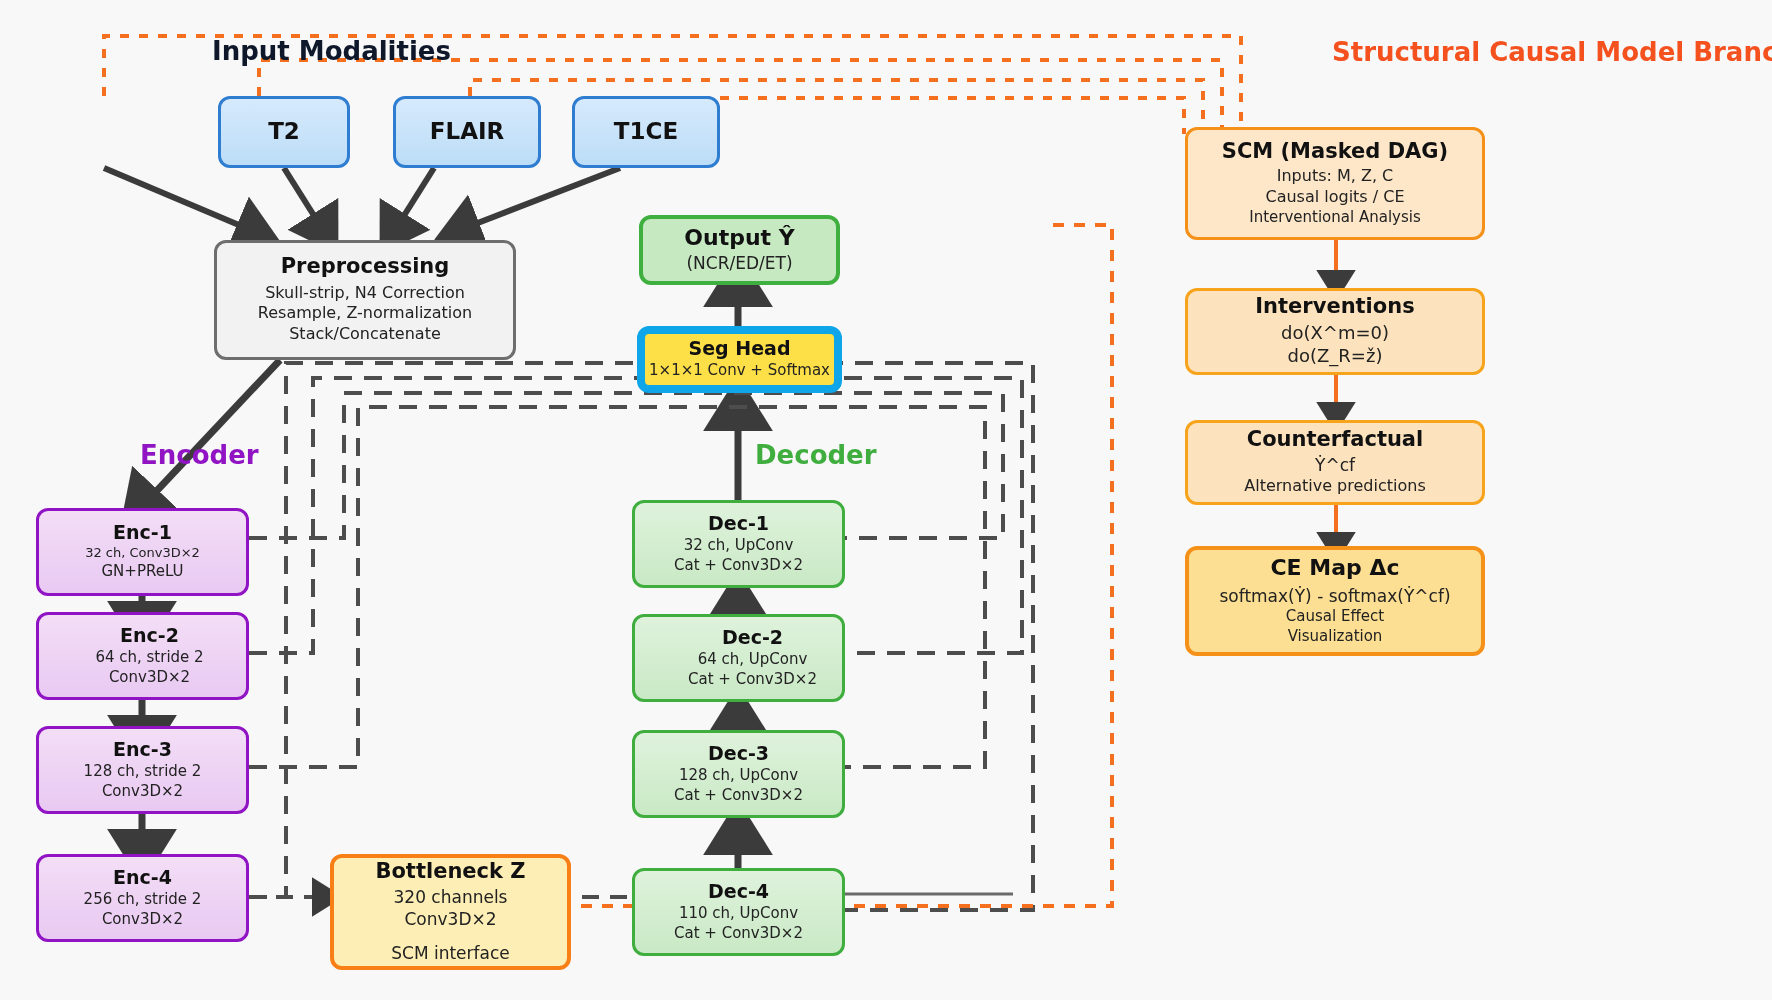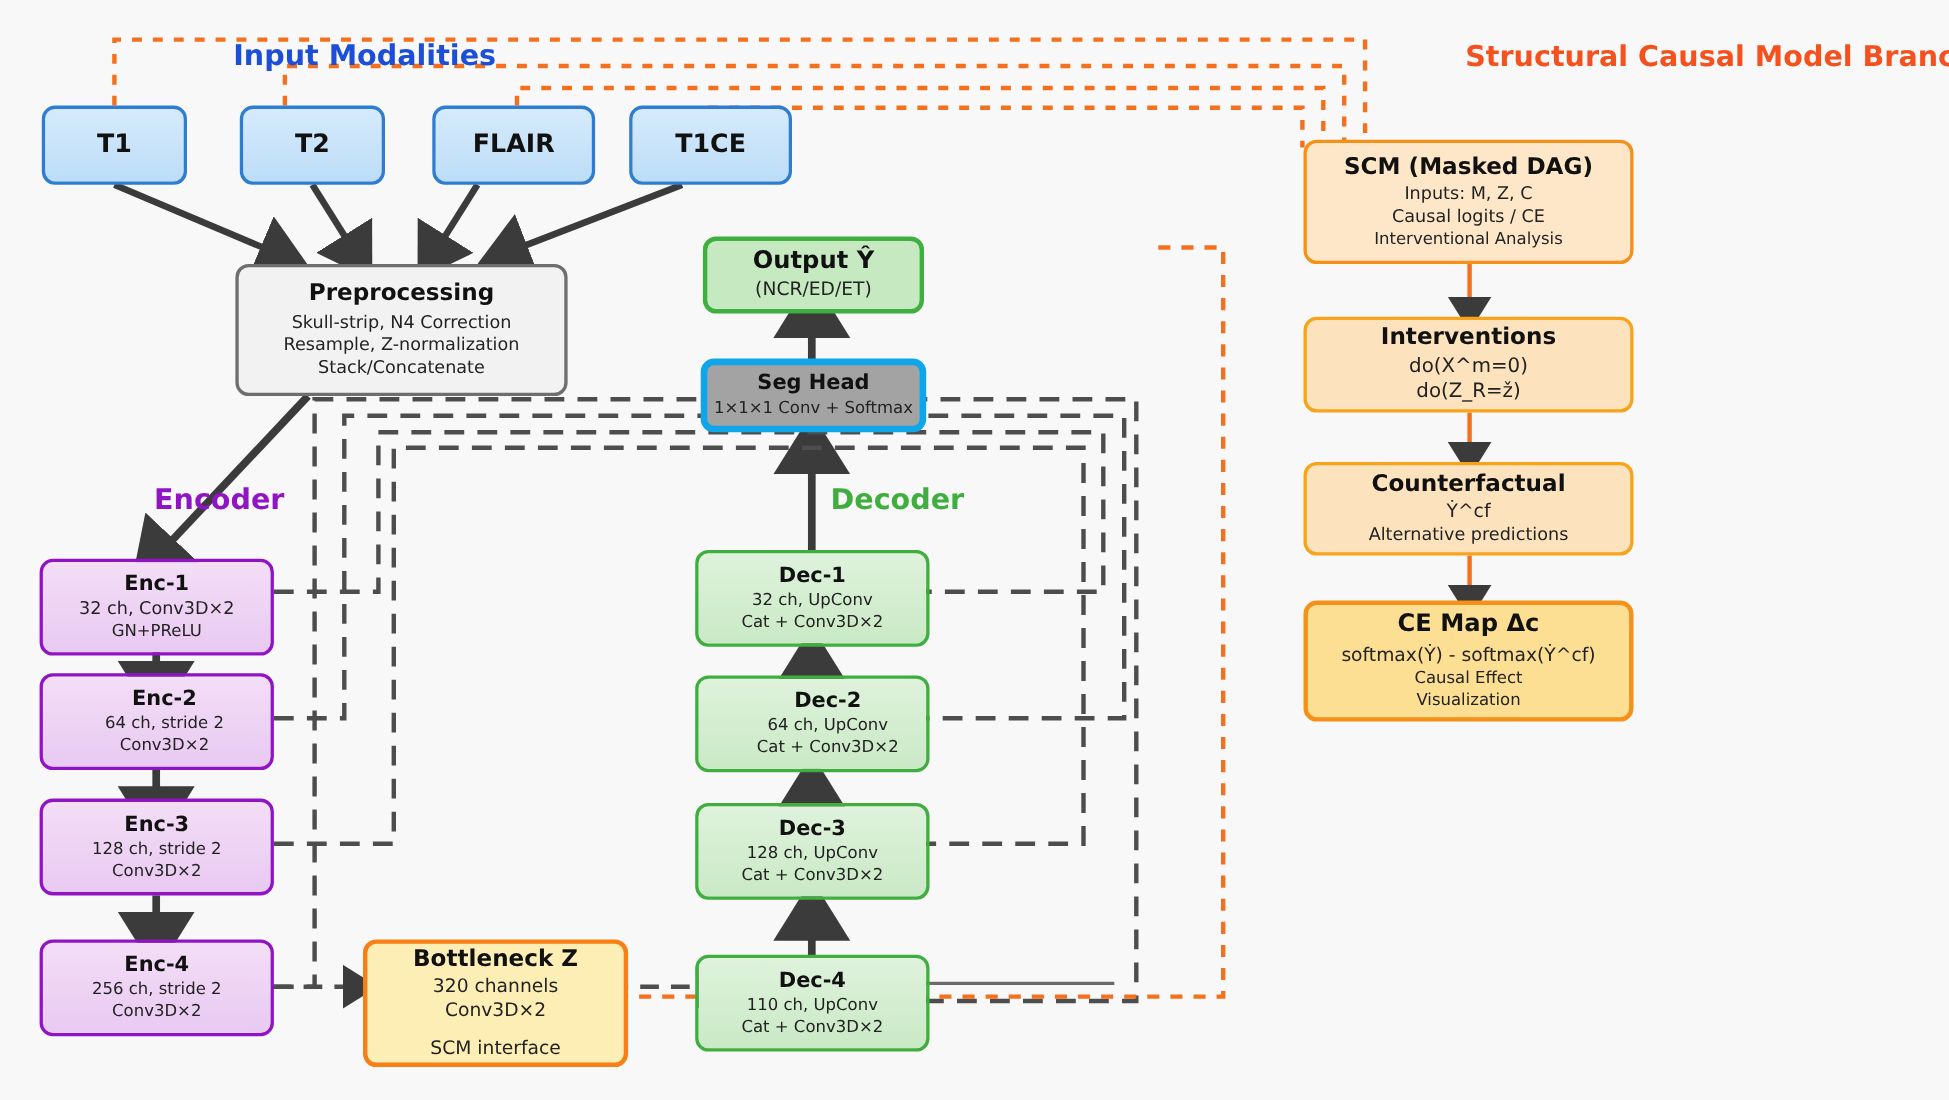--- a/index.html
+++ b/index.html
@@ -40,21 +40,21 @@
   }
   .enc{
     background:linear-gradient(180deg,#f3def6 0%,#e9c9f2 100%);
     border:3px solid #9114c4;
   }
   .dec{
     background:linear-gradient(180deg,#dff2dc 0%,#c9e9c5 100%);
     border:3px solid #3fae3f;
   }
   .seg{
-    background:#a3a3a3;border:6px solid #0ea5e9;
+    background:#fde047;border:8px solid #0ea5e9;
   }
   .outp{
     background:#c6e9c2;border:4px solid #3faf3f;
   }
   .bott{
     background:#fdeeb5;border:4px solid #f77f16;
   }
   .scm{
     background:#fde7c8;border:3px solid #f59018;
   }
@@ -145,51 +145,48 @@
       <path d="M560,906 L1112,906 L1112,225 L1050,225"></path>
     </g>
 
     <g stroke="#f4701e" stroke-width="4" fill="none">
       <path d="M1336,240 L1336,276" marker-end="url(#ah-dark-fat)"></path>
       <path d="M1336,375 L1336,408" marker-end="url(#ah-dark-fat)"></path>
       <path d="M1336,505 L1336,538" marker-end="url(#ah-dark-fat)"></path>
     </g>
   </svg>
 
-  <div class="lbl" style="left:212px;top:36px;font-size:26px;color:#1d4ed8;">Input Modalities</div>
+  <div class="lbl" style="left:212px;top:36px;font-size:26px;color:#0f172a;">Input Modalities</div>
 
   <div class="lbl" style="left:1332px;top:37px;font-size:26px;color:#f4511e;">Structural Causal Model Branch</div>
 
   <div class="lbl" style="left:140px;top:440px;font-size:26px;color:#9114c4;">Encoder</div>
 
   <div class="lbl" style="left:755px;top:440px;font-size:26px;color:#3fae3f;">Decoder</div>
 
-  <div class="node mod" style="left:38px;top:96px;width:132px;height:72px;">
-    <div class="ttl">T1</div>
-  </div>
   <div class="node mod" style="left:218px;top:96px;width:132px;height:72px;">
     <div class="ttl">T2</div>
   </div>
   <div class="node mod" style="left:393px;top:96px;width:148px;height:72px;">
     <div class="ttl">FLAIR</div>
   </div>
   <div class="node mod" style="left:572px;top:96px;width:148px;height:72px;">
     <div class="ttl">T1CE</div>
   </div>
 
   <div class="node prep" style="left:214px;top:240px;width:302px;height:120px;padding:6px 10px;">
     <div class="ttl" style="font-size:21px;margin-bottom:4px;">Preprocessing</div>
     <div class="sub" style="font-size:16px;">Skull-strip, N4 Correction</div>
     <div class="sub" style="font-size:16px;">Resample, Z-normalization</div>
     <div class="sub" style="font-size:16px;">Stack/Concatenate</div>
   </div>
 
   <div class="node enc" style="left:36px;top:508px;width:213px;height:88px;">
     <div class="ttl" style="font-size:19px;margin-bottom:2px;">Enc-1</div>
-    <div class="sub" style="font-size:16px;">32 ch, Conv3D×2</div>
+    <div class="sub" style="font-size:13px;">32 ch, Conv3D×2</div>
     <div class="sub" style="font-size:15px;">GN+PReLU</div>
   </div>
   <div class="node enc" style="left:36px;top:612px;width:213px;height:88px;padding-left:14px;">
     <div class="ttl" style="font-size:19px;margin-bottom:2px;">Enc-2</div>
     <div class="sub" style="font-size:15px;">64 ch, stride 2</div>
     <div class="sub" style="font-size:15px;">Conv3D×2</div>
   </div>
   <div class="node enc" style="left:36px;top:726px;width:213px;height:88px;">
     <div class="ttl" style="font-size:19px;margin-bottom:2px;">Enc-3</div>
     <div class="sub" style="font-size:15px;">128 ch, stride 2</div>

